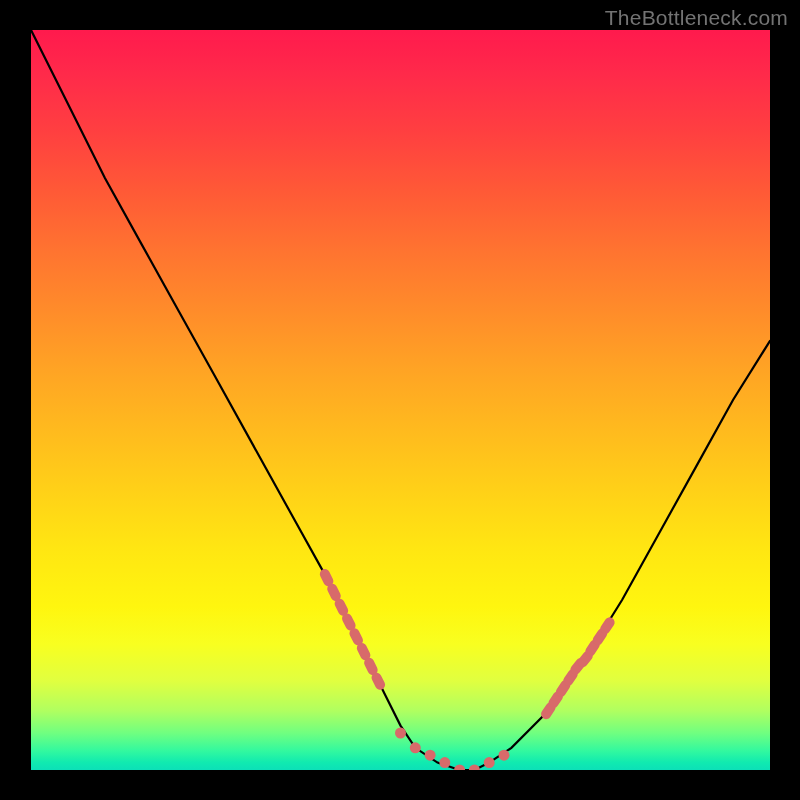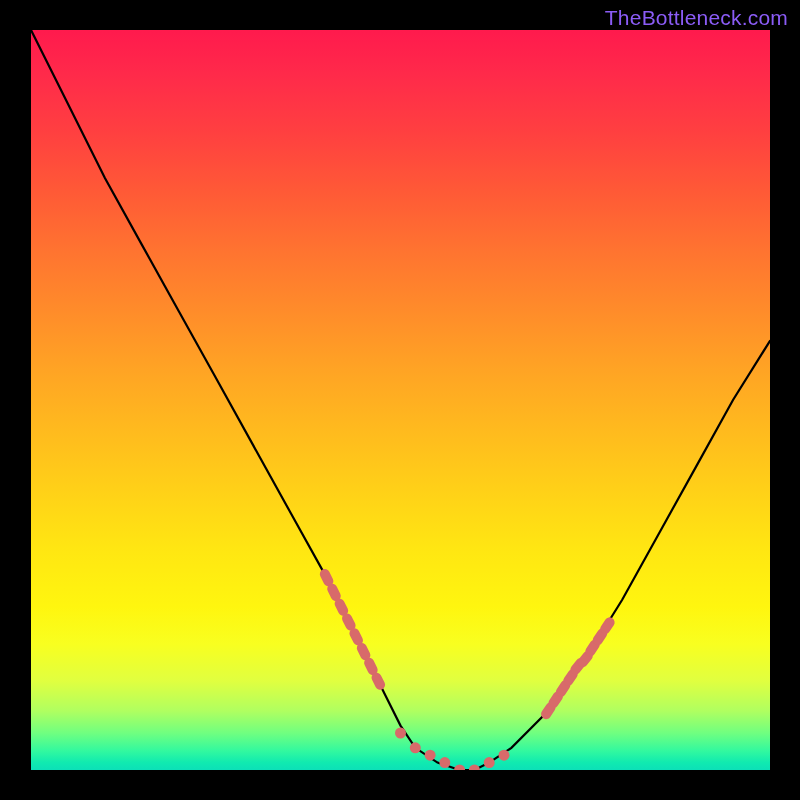--- a/index.html
+++ b/index.html
@@ -51,21 +51,21 @@
       #70ff80 95%,
       #30f8a0 97.5%,
       #10eab0 99%,
       #0ce0b8 100%
     );
   }
   .watermark {
     position: absolute;
     top: 6px;
     right: 12px;
-    color: #8b5cf6;
+    color: #737373;
     font-size: 21px;
     font-weight: 500;
     letter-spacing: 0.2px;
     user-select: none;
     text-align: center;
   }
   svg.curve {
     position: absolute;
     left: 0;
     top: 0;

